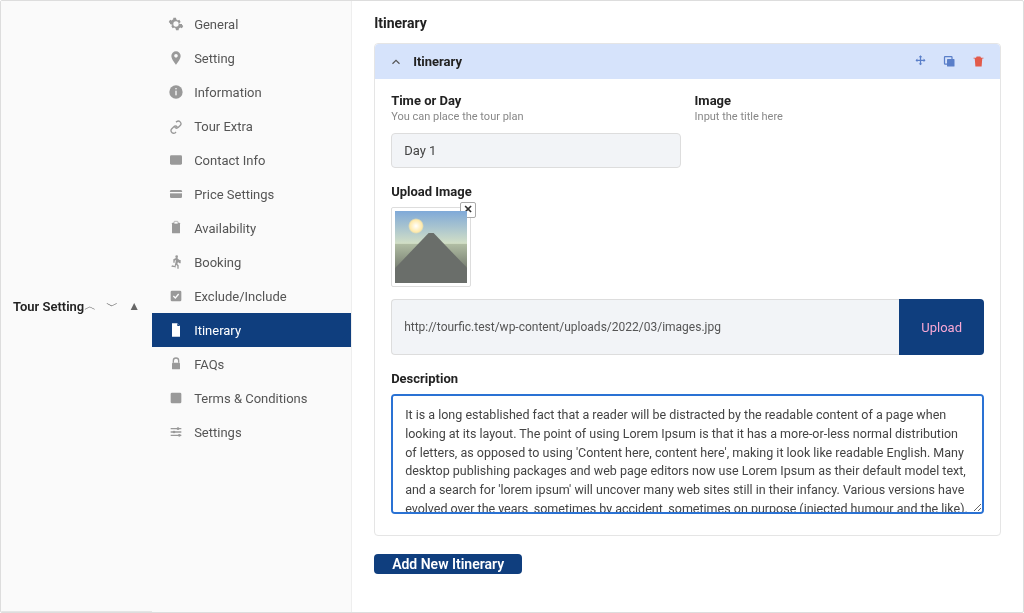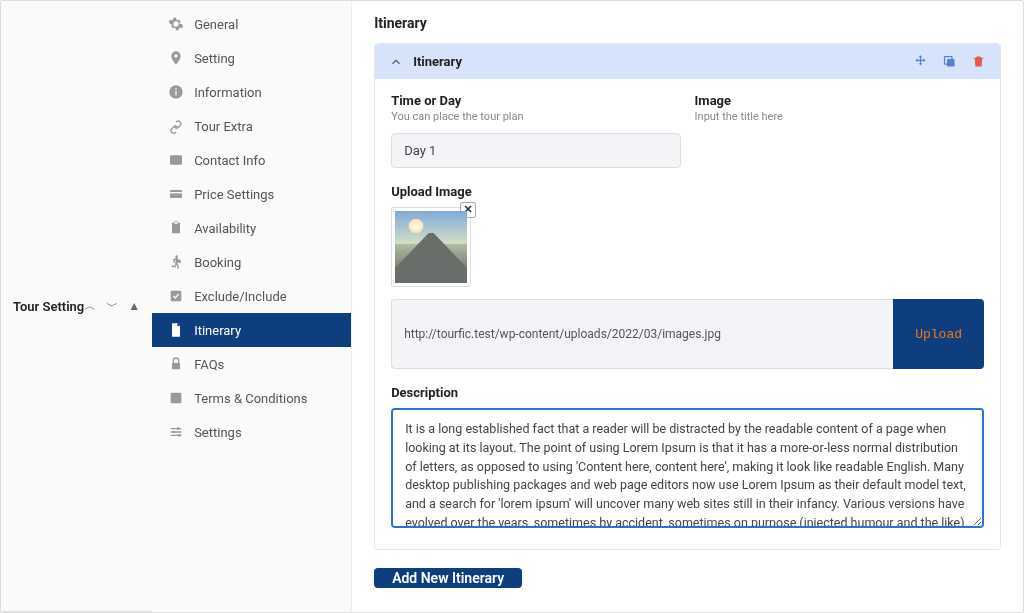--- a/index.html
+++ b/index.html
@@ -29,22 +29,22 @@
   .col { flex: 1; }
   .field-label { font-weight: 700; font-size: 13px; color: #222; margin-bottom: 2px; }
   .field-hint { font-size: 11px; color: #888; margin-bottom: 10px; }
   .text-input { width: 100%; border: 1px solid #ddd; background: #f2f4f7; border-radius: 4px; padding: 9px 12px; font-size: 13px; color: #444; outline: none; }
   .thumb-wrap { position: relative; width: 80px; height: 80px; border: 1px solid #ddd; padding: 3px; border-radius: 2px; margin-top: 8px; margin-bottom: 12px; }
   .thumb-close { position: absolute; top: -6px; right: -6px; width: 16px; height: 16px; background: #fff; border: 1px solid #aaa; border-radius: 2px; font-size: 11px; line-height: 13px; text-align: center; cursor: pointer; font-weight: 700; color: #333; }
   .thumb { width: 100%; height: 100%; background: linear-gradient(to bottom, #7fa9d8 0%, #d2dfc6 45%, #b0bda3 46%, #565954 100%); position: relative; overflow: hidden; }
   .thumb .road { position: absolute; bottom: 0; left: 50%; width: 140%; height: 70%; background: #6a6e6a; clip-path: polygon(48% 0%, 52% 0%, 100% 100%, 0% 100%); transform: translateX(-50%); }
   .thumb .sun { position: absolute; top: 10%; left: 18%; width: 16px; height: 16px; background: radial-gradient(circle,#fff 0%,#ffe9a8 55%,rgba(255,233,168,0) 70%); border-radius: 50%; }
   .upload-row { display: flex; }
-  .upload-path { flex: 1; border: 1px solid #ddd; background: #f2f4f7; border-radius: 4px 0 0 4px; padding: 27px 12px; font-size: 12px; color: #555; outline: none; border-right: none; }
-  .upload-btn { background: #0f3e7e; color: #f97316; border: none; padding: 0 22px; font-size: 13px; border-radius: 0 4px 4px 0; cursor: pointer; font-family: Liberation Mono, monospace; }
+  .upload-path { flex: 1; border: 1px solid #ddd; background: #f2f4f7; border-radius: 4px 0 0 4px; padding: 20px 12px; font-size: 12px; color: #555; outline: none; border-right: none; }
+  .upload-btn { background: #0f3e7e; color: #f9a8d4; border: none; padding: 0 22px; font-size: 13px; border-radius: 0 4px 4px 0; cursor: pointer; }
   .textarea { width: 100%; min-height: 120px; border: 2px solid #2a72d4; border-radius: 4px; padding: 10px 12px; font-size: 12.5px; color: #444; outline: none; resize: vertical; line-height: 1.5; font-family: inherit; }
   .add-btn { background: #0f3e7e; color: #fff; border: none; padding: 2px 18px; font-size: 14px; font-weight: 600; border-radius: 4px; cursor: pointer; }
   .sec { margin-bottom: 16px; }
 </style>
 </head>
 <body>
 
 <div class="panel">
   <div class="panel-header">
     <div class="panel-title">Tour Setting</div>

